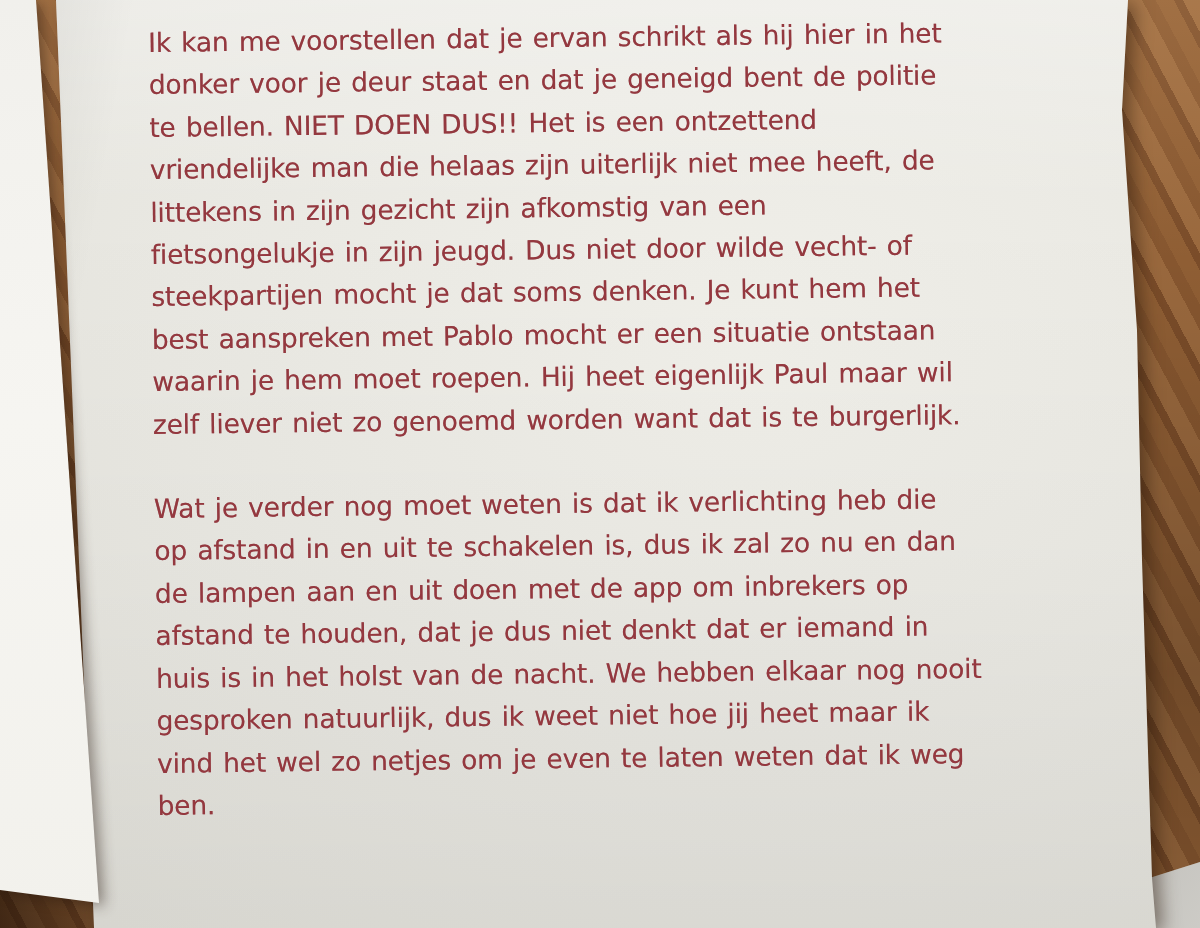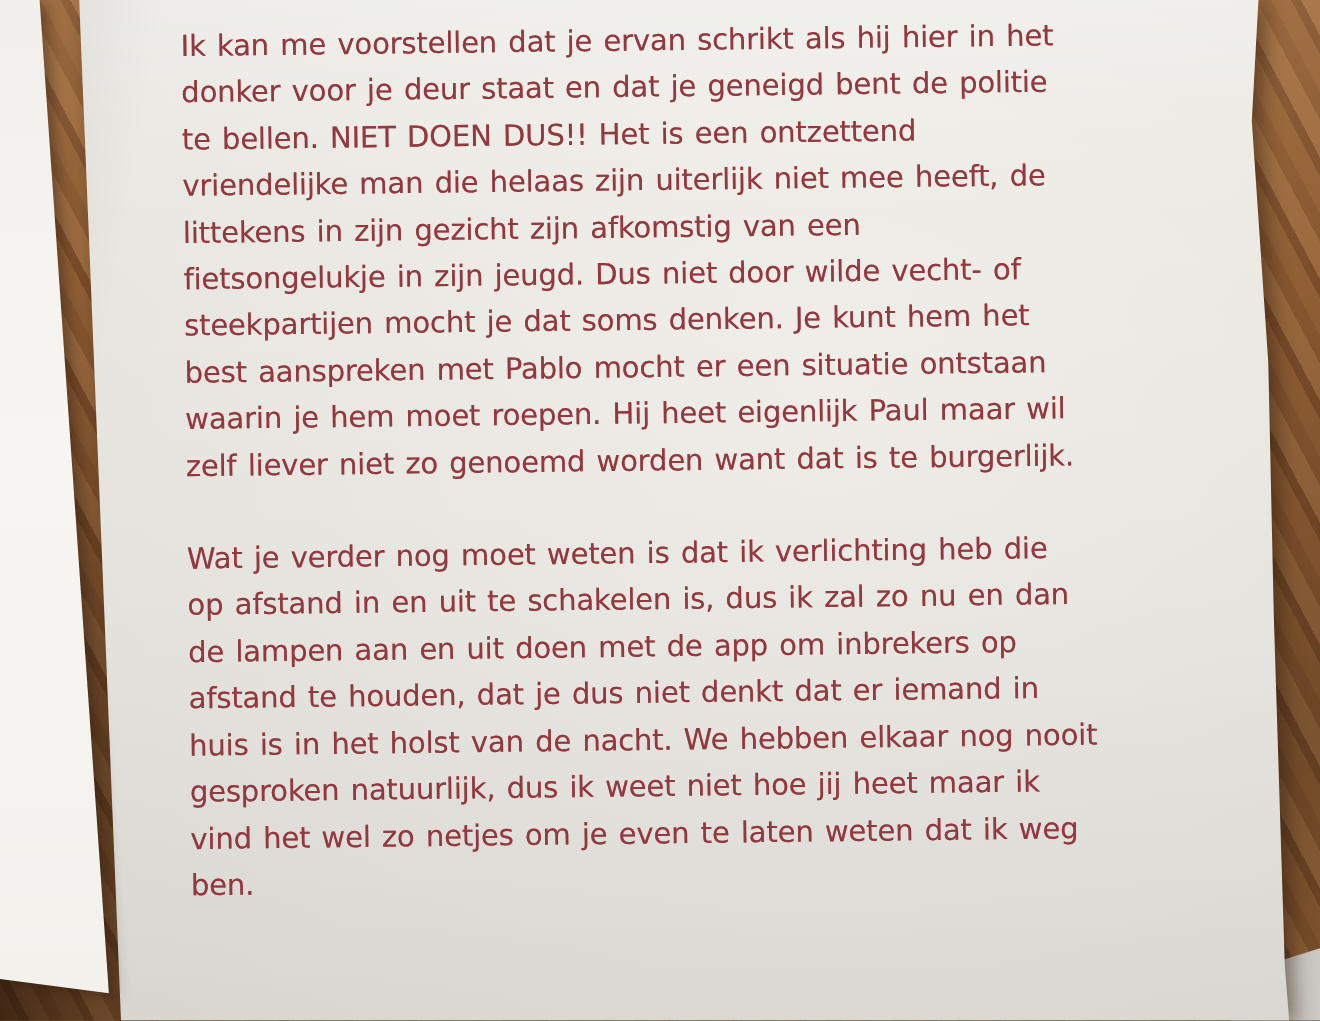--- a/index.html
+++ b/index.html
@@ -45,21 +45,20 @@
 
   
   .main-sheet-wrap{position:absolute;inset:0;filter:drop-shadow(7px 4px 9px rgba(40,22,8,.5));}
   .main-sheet{
     position:absolute;inset:0;
     clip-path:polygon(56px 0px, 1128px 0px, 1122px 110px, 1137px 330px, 1142px 560px, 1152px 878px, 1156px 928px, 94px 928px);
     background:
       linear-gradient(100deg, rgba(0,0,0,.07) 0%, rgba(0,0,0,0) 10%),
       linear-gradient(to bottom, rgba(255,255,255,.30) 0%, rgba(0,0,0,0) 22%, rgba(0,0,0,.02) 60%, rgba(0,0,0,.06) 100%),
       radial-gradient(ellipse at 62% 38%, #f0efe9 0%, #e9e8e2 55%, #e3e2db 100%);
-    margin-left: 16px;
   }
 
   
   .letter-text{
     position:absolute;
     left:148px;top:22px;
     width:1000px;
     transform:rotate(-0.7deg);
     transform-origin:left top;
     font-size:26.5px;

